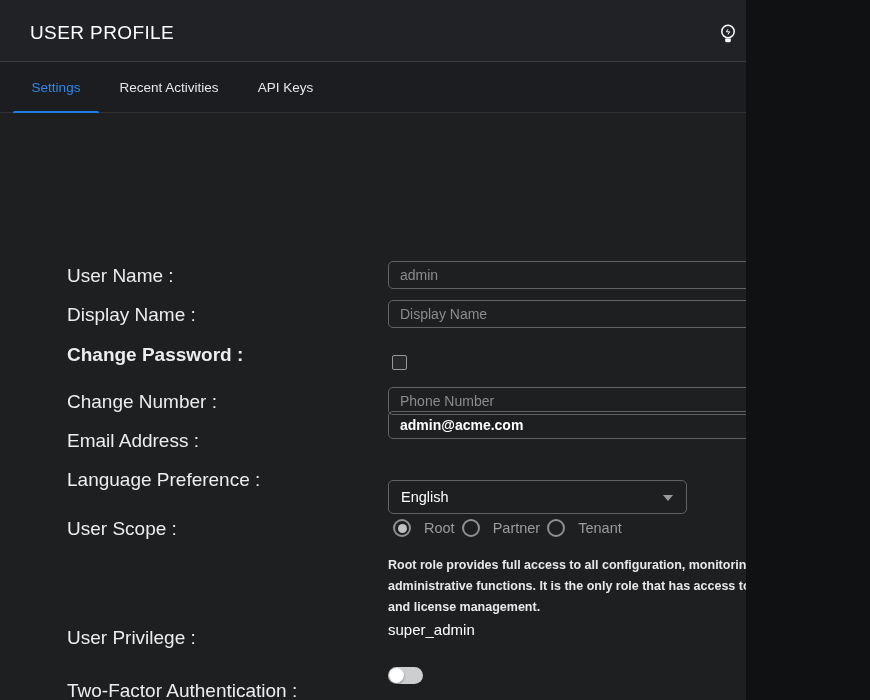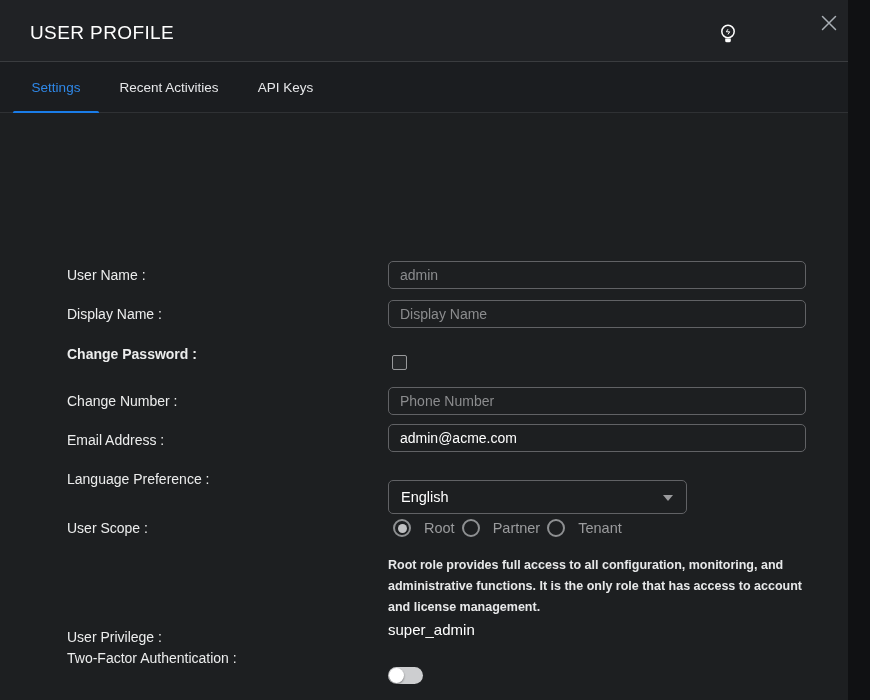--- a/index.html
+++ b/index.html
@@ -1,19 +1,19 @@
 <!DOCTYPE html>
 <html><head>
 <meta charset="utf-8">
 <style>
   * { margin:0; padding:0; box-sizing:border-box; }
   html,body { background:#101113; }
   body { font-family:"Liberation Sans", sans-serif; }
 
-  .dialog{ position:relative; width:848px; height:700px; background:#ec4899; overflow:hidden; }
+  .dialog{ position:relative; width:746px; height:700px; background:#ec4899; overflow:hidden; }
 
   
   .header{ position:absolute; top:0; left:0; width:870px; height:62px;
            background:#202225; border-bottom:1px solid #3a3c3f; }
   .title{ position:absolute; left:30px; top:22px; font-size:19px; color:#ffffff; letter-spacing:.4px; }
   .bulb-btn{ position:absolute; left:719px; top:23px; width:22px; height:26px; cursor:pointer; }
   .close-btn{ position:absolute; left:818px; top:14px; width:22px; height:22px; cursor:pointer;
               display:flex; align-items:center; justify-content:center; }
 
   
@@ -23,21 +23,21 @@
         font-size:13.5px; color:#e6e7e9; cursor:pointer; }
   .tab-settings{ left:13px;  width:86px; }
   .tab-recent  { left:99px;  width:140px; }
   .tab-api     { left:239px; width:93px; }
   .tab.active{ color:#2f88e8; }
   .tab.active::after{ content:""; position:absolute; left:0; right:0; bottom:-1px; height:3px;
                       background:#1a7ce8; border-radius:2px; }
 
   
   .content{ position:absolute; top:113px; left:0; width:870px; height:587px; background:#1d1f21; }
-  .lbl{ position:absolute; left:67px; font-size:14px; color:#eceded; line-height:17px; }
+  .lbl{ position:absolute; left:67px; font-size:19px; color:#eceded; line-height:17px; }
 
   .txt-input{ position:absolute; left:388px; width:418px; height:28px; background:transparent;
               border:1px solid #616265; border-radius:5px; color:#ffffff; font-size:14px;
               padding:0 11px; outline:none; font-family:"Liberation Sans", sans-serif; }
   .txt-input::placeholder{ color:#8b8c8e; opacity:1; }
 
   .checkbox{ position:absolute; left:392px; width:15px; height:15px; background:#26282a;
              border:1px solid #98999b; border-radius:2px; cursor:pointer; }
 
   .select{ position:absolute; left:388px; border:1px solid #616265; border-radius:5px;
@@ -64,25 +64,25 @@
   .toggle{ position:absolute; left:388px; top:554px; width:35px; height:17px; border-radius:9px;
            background:#cdced0; cursor:pointer; }
   .toggle .knob{ position:absolute; left:1px; top:1px; width:15px; height:15px; border-radius:50%;
            background:#ffffff; box-shadow:0 1px 2px rgba(0,0,0,.45); }
 
   
   #lbl-username   { top:154px; }  #in-username { top:148px; }
   #lbl-display    { top:193px; }  #in-display  { top:187px; }
   #lbl-chpass     { top:233px;font-weight:bold; }  #cb-chpass   { top:242px; }
   #lbl-phone      { top:280px; }  #in-phone    { top:274px; }
-  #lbl-email      { top:319px; }  #in-email    { top:311px; }
+  #lbl-email      { top:319px; }  #in-email    { top:298px;font-weight:bold; }
   #lbl-lang       { top:358px; }  #sel-lang    { top:355px;margin-top:12px; }
   #lbl-scope      { top:407px; }
   #lbl-priv       { top:516px; }
-  #lbl-twofactor  { top:537px; }
+  #lbl-twofactor  { top:569px; }
 </style>
 </head>
 <body>
 
 <div class="dialog">
 
   <div class="header">
     <div class="title">USER PROFILE</div>
 
     <div class="bulb-btn">

